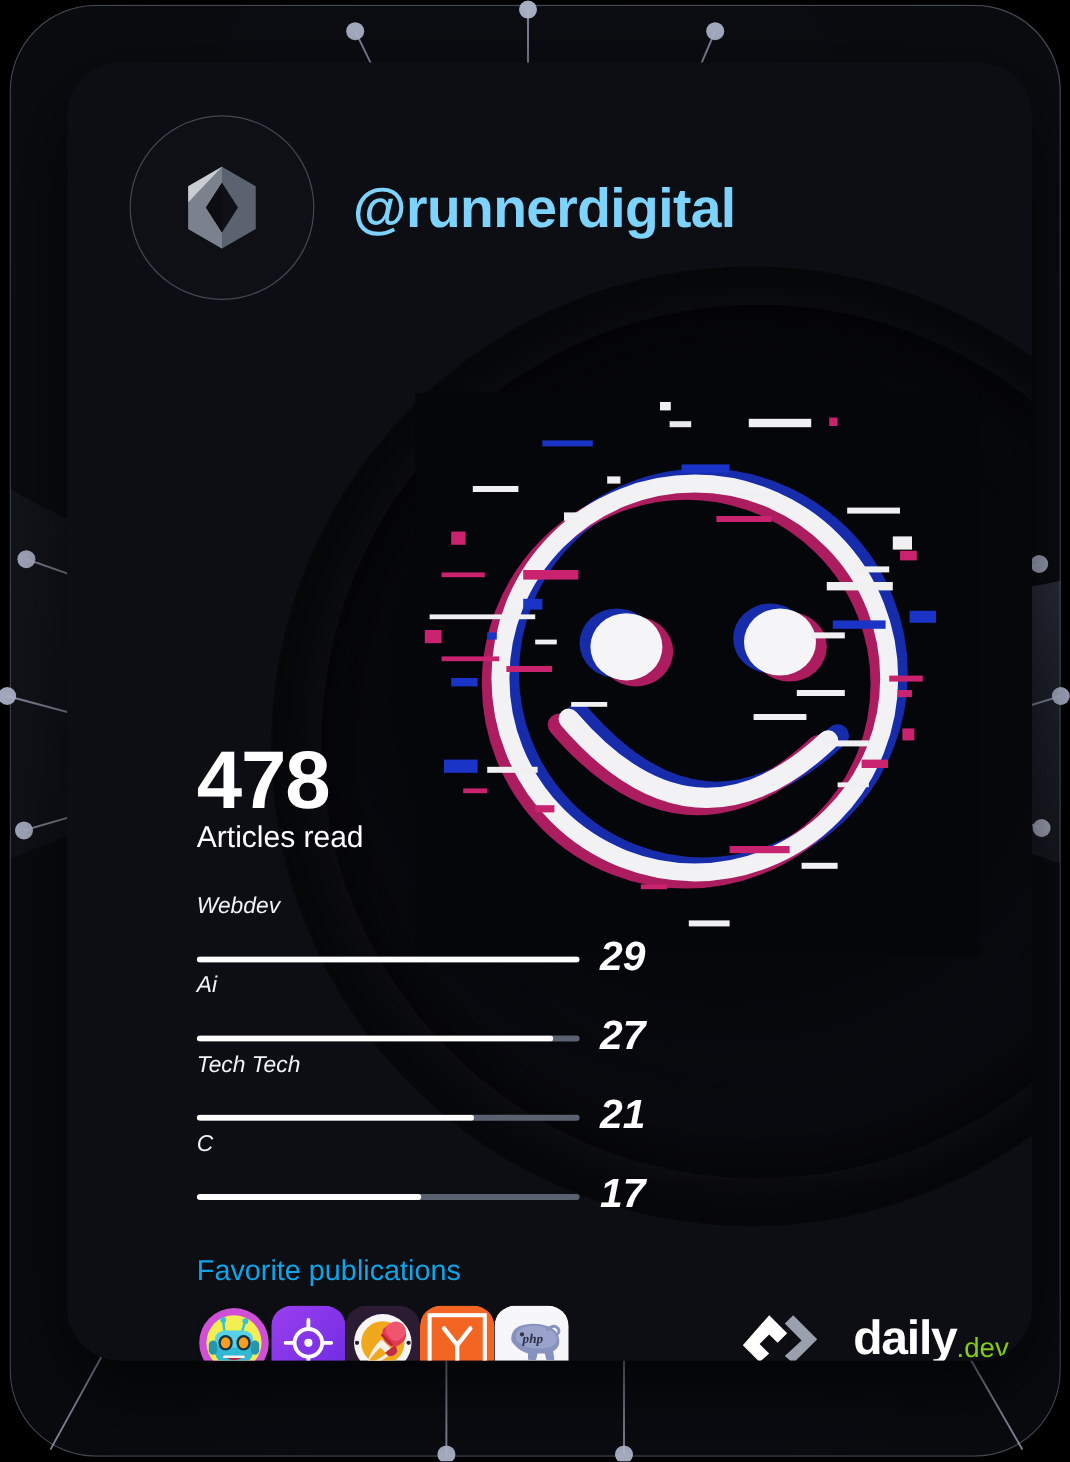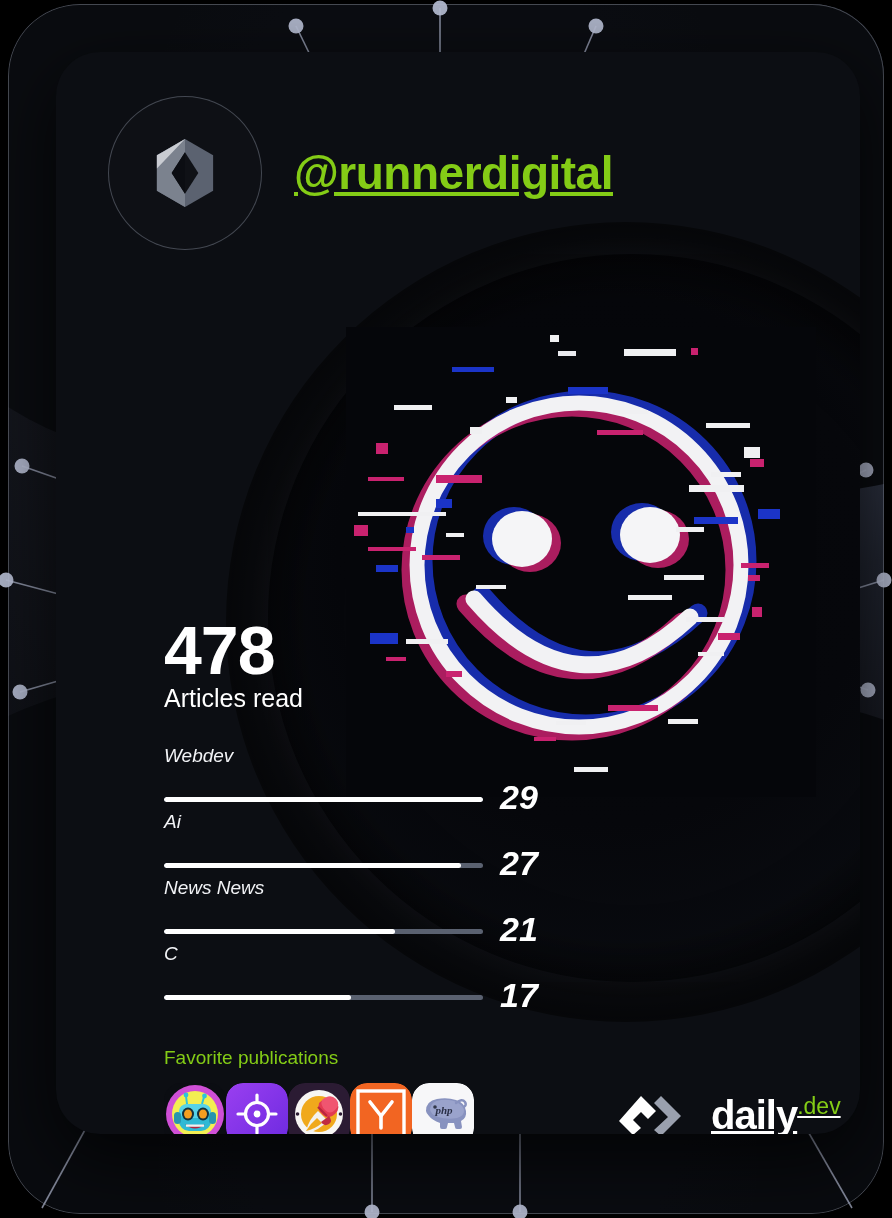--- a/index.html
+++ b/index.html
@@ -70,22 +70,22 @@
   
   .header{position:absolute;left:52px;top:44px;display:flex;align-items:center;gap:32px;}
   .avatar-ring{
     width:152px;height:152px;border-radius:50%;
     border:1px solid rgba(190,198,218,.30);
     display:flex;align-items:center;justify-content:center;
     background:rgba(255,255,255,.012);
   }
   .avatar-ring svg{display:block;width:74px;height:74px;}
   .username{
-    font-size:46px;font-weight:bold;color:#84cc16;letter-spacing:-.5px;
-    line-height:1;white-space:nowrap;text-decoration:underline;
+    font-size:46px;font-weight:bold;color:#7dd3fc;letter-spacing:-.5px;
+    line-height:1;white-space:nowrap;
   }
 
   
   .stats{position:absolute;left:108px;top:566px;width:330px;}
   .big-number{font-size:68px;font-weight:bold;color:#fff;line-height:.96;letter-spacing:-1px;}
   .big-label{font-size:25px;color:#ffffff;margin-top:2px;line-height:1.1;font-weight:400;}
 
   .tags{margin-top:29px;font-style:italic;}
   .tag-row{position:relative;height:66px;}
   .tag-name{font-size:19px;color:#f2f3f6;line-height:1;padding-top:4px;font-weight:400;}
@@ -93,30 +93,30 @@
     position:absolute;left:0;bottom:6px;width:319px;height:5px;border-radius:3px;
     background:#5a6170;overflow:hidden;
   }
   .tag-fill{height:100%;border-radius:3px;background:#ffffff;}
   .tag-value{
     position:absolute;left:336px;bottom:-6px;font-size:34px;font-weight:bold;color:#ffffff;line-height:1;text-align:center;
   }
 
   
   .fav{position:absolute;left:108px;top:996px;}
-  .fav-title{font-size:19px;color:#84cc16;line-height:1;font-weight:400;}
+  .fav-title{font-size:24px;color:#0ea5e9;line-height:1;font-weight:400;}
   .fav-list{display:flex;margin-top:16px;}
   .pub{width:62px;height:62px;border-radius:17px;overflow:hidden;position:relative;display:block;}
   .pub svg{display:block;width:100%;height:100%;}
 
   
   .ddlogo{position:absolute;left:562px;top:1042px;display:flex;align-items:center;gap:17px;}
   .ddlogo .mark{width:76px;height:42px;}
   .ddlogo .mark svg{display:block;width:100%;height:100%;}
-  .ddlogo .word{font-size:40px;font-weight:bold;color:#fff;letter-spacing:-1px;line-height:1;display:flex;align-items:flex-start;text-decoration:underline;}
+  .ddlogo .word{font-size:40px;font-weight:bold;color:#fff;letter-spacing:-1px;line-height:1;display:flex;align-items:flex-end;}
   .ddlogo .word .dev{color:#84cc16;font-size:23px;font-weight:400;letter-spacing:0;}
 </style>
 </head>
 <body>
 
 <div class="stage">
 
   <div class="frame">
     <div class="frame-blob fb1"></div>
     <div class="frame-blob fb2"></div>
@@ -273,21 +273,21 @@
 
           <div class="tag-row">
             <div class="tag-name">Ai</div>
             <div class="tag-track">
               <div class="tag-fill" style="width:93.1%"></div>
             </div>
             <div class="tag-value">27</div>
           </div>
 
           <div class="tag-row">
-            <div class="tag-name">News News</div>
+            <div class="tag-name">Tech Tech</div>
             <div class="tag-track">
               <div class="tag-fill" style="width:72.4%"></div>
             </div>
             <div class="tag-value">21</div>
           </div>
 
           <div class="tag-row">
             <div class="tag-name">C</div>
             <div class="tag-track">
               <div class="tag-fill" style="width:58.6%"></div>

